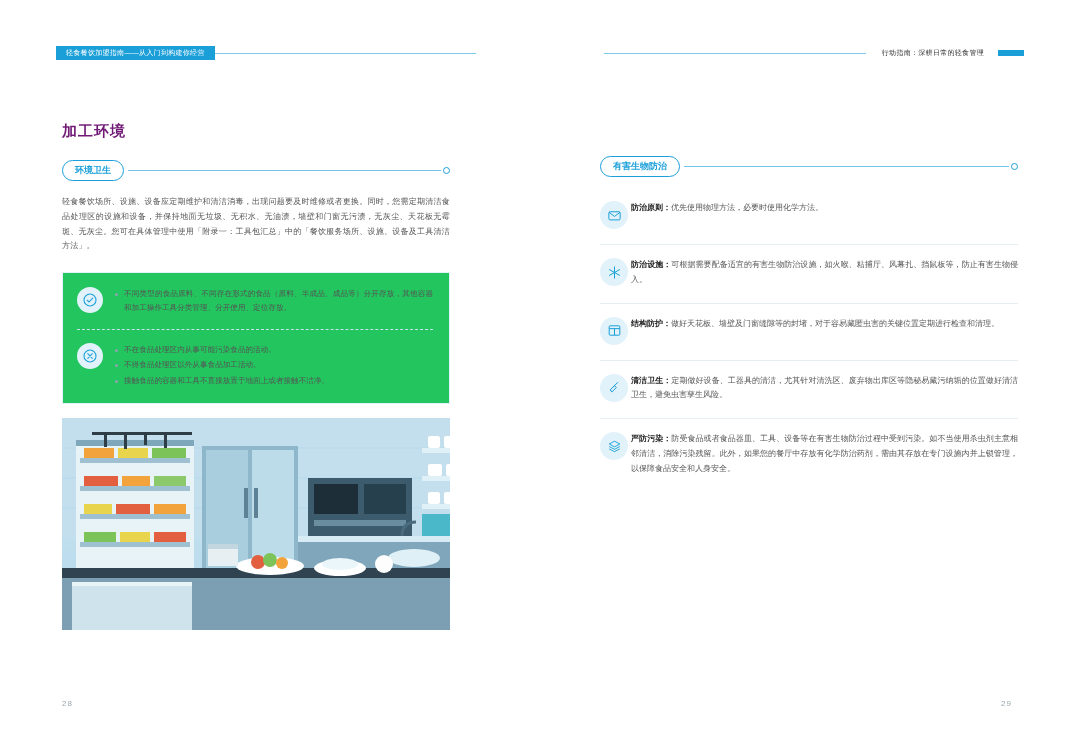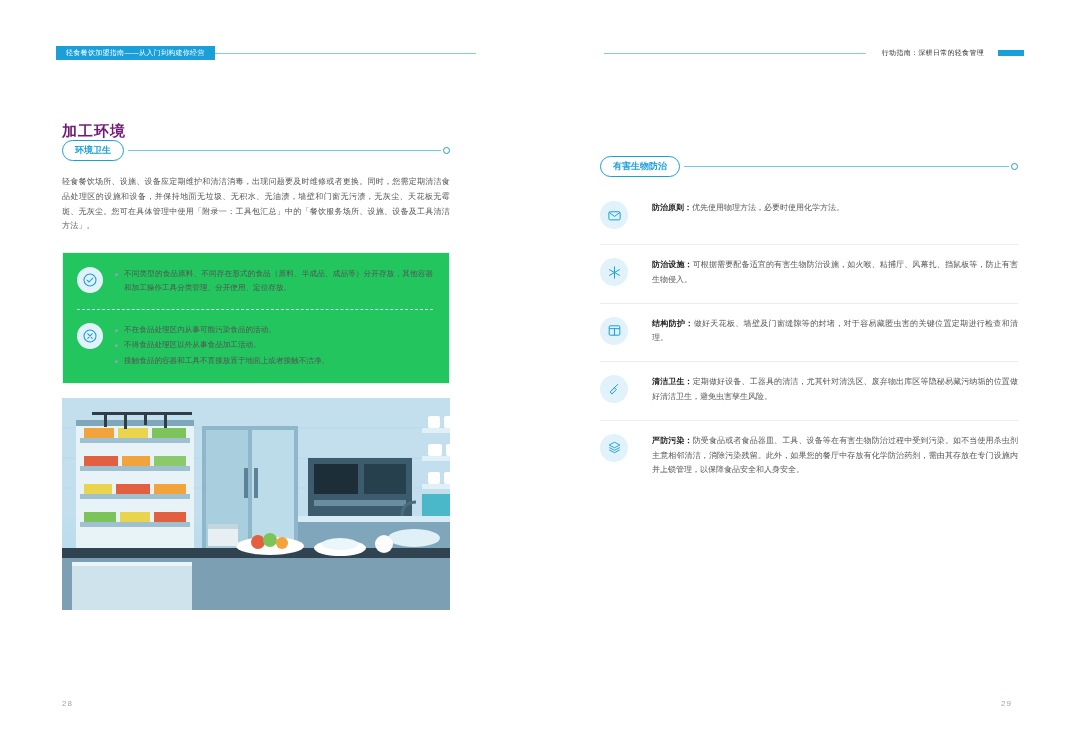--- a/index.html
+++ b/index.html
@@ -76,21 +76,21 @@
   }
   .bullets ul{margin:0;padding:0;}
 
   
   .illus{
     width:100%;height:212px;margin-top:14px;position:relative;overflow:hidden;
     background:linear-gradient(#cfe6f2,#b9dcec);
   }
 
   
-  .ritem{display:flex;gap:24px;align-items:flex-start;padding:0 0 2px 0;}
+  .ritem{display:flex;gap:3px;align-items:flex-start;padding:0 0 2px 0;}
   .ricon{
     width:28px;height:28px;border-radius:50%;background:#e2f2fa;
     flex:0 0 28px;display:flex;align-items:center;justify-content:center;
   }
   .rtext{font-size:8px;line-height:1.85;color:#555;text-align:justify;flex:1;}
   .rtext b{color:#222;font-weight:bold;}
   .rsep{height:1px;background:#e7eef2;margin:13px 0;}
 
   .pageno{
     position:absolute;bottom:24px;font-size:8px;color:#9aa7ae;letter-spacing:1px;
@@ -109,21 +109,21 @@
   </div>
   <div class="hdr hdr-right">
     <div class="hdr-rule"></div>
     <div class="hdr-tab">行动指南：深耕日常的轻食管理</div>
     <div class="hdr-cap"></div>
   </div>
 
   <div class="sec-title">加工环境</div>
 
   <div class="col col-left">
-    <div style="position:absolute;top:140px;left:0;width:388px;">
+    <div style="position:absolute;top:160px;left:0;width:388px;">
       <div class="pill-row">
         <div class="pill">环境卫生</div>
         <div class="pill-line"></div>
         <div class="pill-dot"></div>
       </div>
 
       <div class="para" style="margin-top:14px;">轻食餐饮场所、设施、设备应定期维护和清洁消毒，出现问题要及时维修或者更换。同时，您需定期清洁食品处理区的设施和设备，并保持地面无垃圾、无积水、无油渍，墙壁和门窗无污渍，无灰尘、天花板无霉斑、无灰尘。您可在具体管理中使用「附录一：工具包汇总」中的「餐饮服务场所、设施、设备及工具清洁方法」。</div>
 
       <div class="card" style="margin-top:18px;">
         <div class="card-row">

